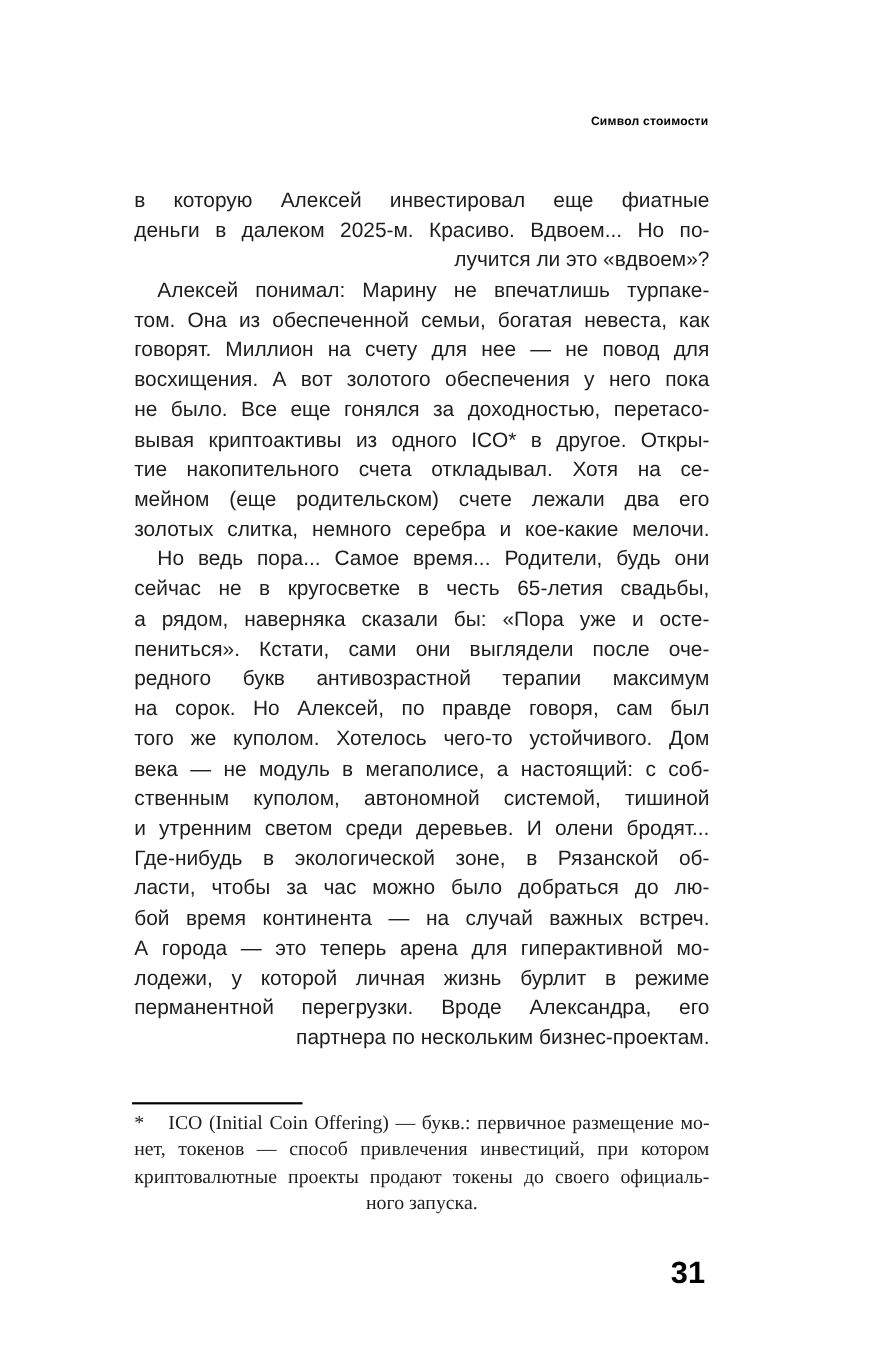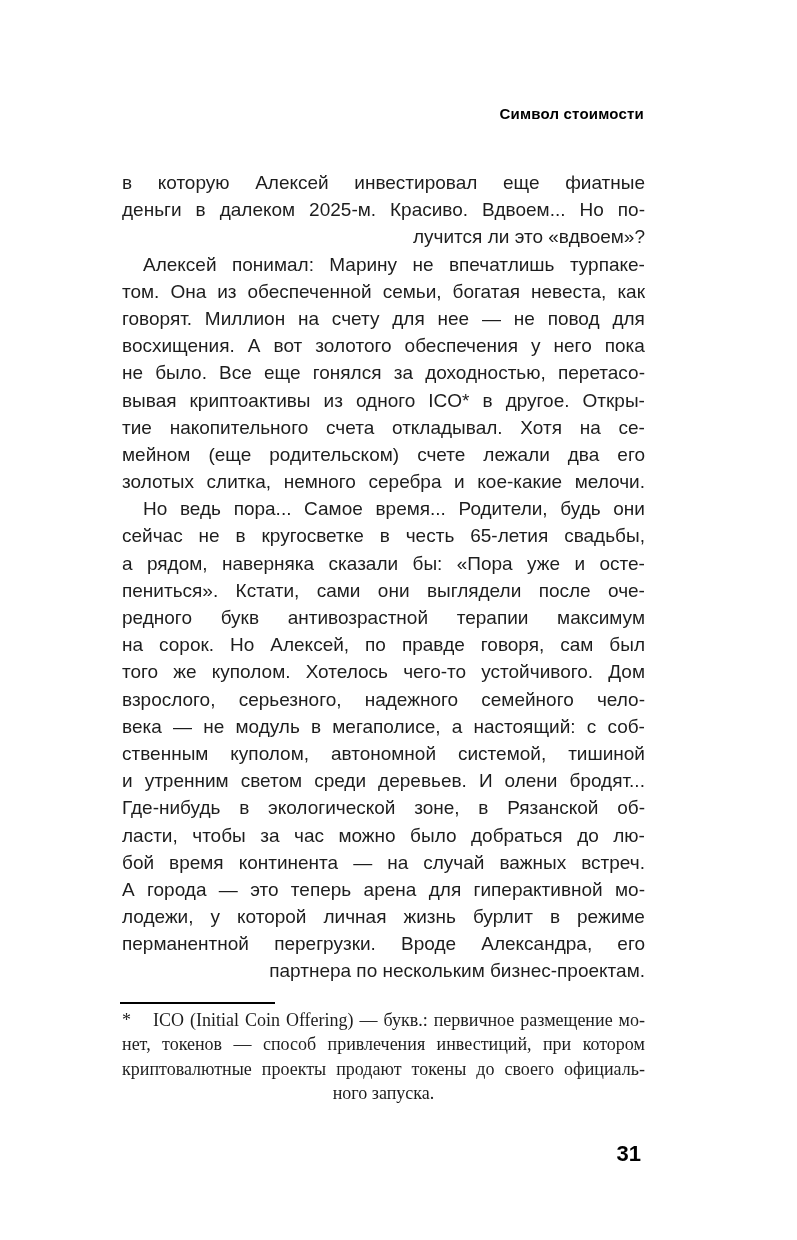--- a/index.html
+++ b/index.html
@@ -11,21 +11,21 @@
     position:relative;
     width:797px;height:1240px;
     background:var(--bg);
     overflow:hidden;
     font-family:"Liberation Sans",sans-serif;
     color:var(--body-ink);
   }
   
   .running-header{
     position:absolute;top:106px;right:153px;
-    font-size:15px;font-weight:bold;line-height:1;
+    font-size:11px;font-weight:bold;line-height:1;
     letter-spacing:0.2px;color:var(--head-ink);
   }
   
   .body-text{
     position:absolute;left:122px;top:169px;width:523px;
     font-size:19px;line-height:27.2px;color:var(--body-ink);
   }
   .bline{
     display:flex;justify-content:space-between;align-items:baseline;
     height:27.2px;white-space:nowrap;
@@ -48,21 +48,21 @@
   }
   .fline.first{position:relative;padding-left:31px;}
   .fline.last{display:block;text-align:center;}
   .fmark{
     position:absolute;left:0;top:0;
     font-family:"Liberation Serif",serif;
   }
   
   .page-number{
     position:absolute;top:1142px;right:156px;
-    font-size:22px;font-weight:bold;line-height:1.1;
+    font-size:28px;font-weight:bold;line-height:1.1;
     color:var(--head-ink);
   }
 </style>
 </head>
 <body>
 
 <div class="page">
 
   <header class="running-header">Символ стоимости</header>
 
@@ -234,27 +234,20 @@
       <div class="bline">
         <span>того</span>
         <span>же</span>
         <span>куполом.</span>
         <span>Хотелось</span>
         <span>чего-то</span>
         <span>устойчивого.</span>
         <span>Дом</span>
       </div>
       <div class="bline">
-        <span>взрослого,</span>
-        <span>серьезного,</span>
-        <span>надежного</span>
-        <span>семейного</span>
-        <span>чело-</span>
-      </div>
-      <div class="bline">
         <span>века</span>
         <span>—</span>
         <span>не</span>
         <span>модуль</span>
         <span>в</span>
         <span>мегаполисе,</span>
         <span>а</span>
         <span>настоящий:</span>
         <span>с</span>
         <span>соб-</span>

